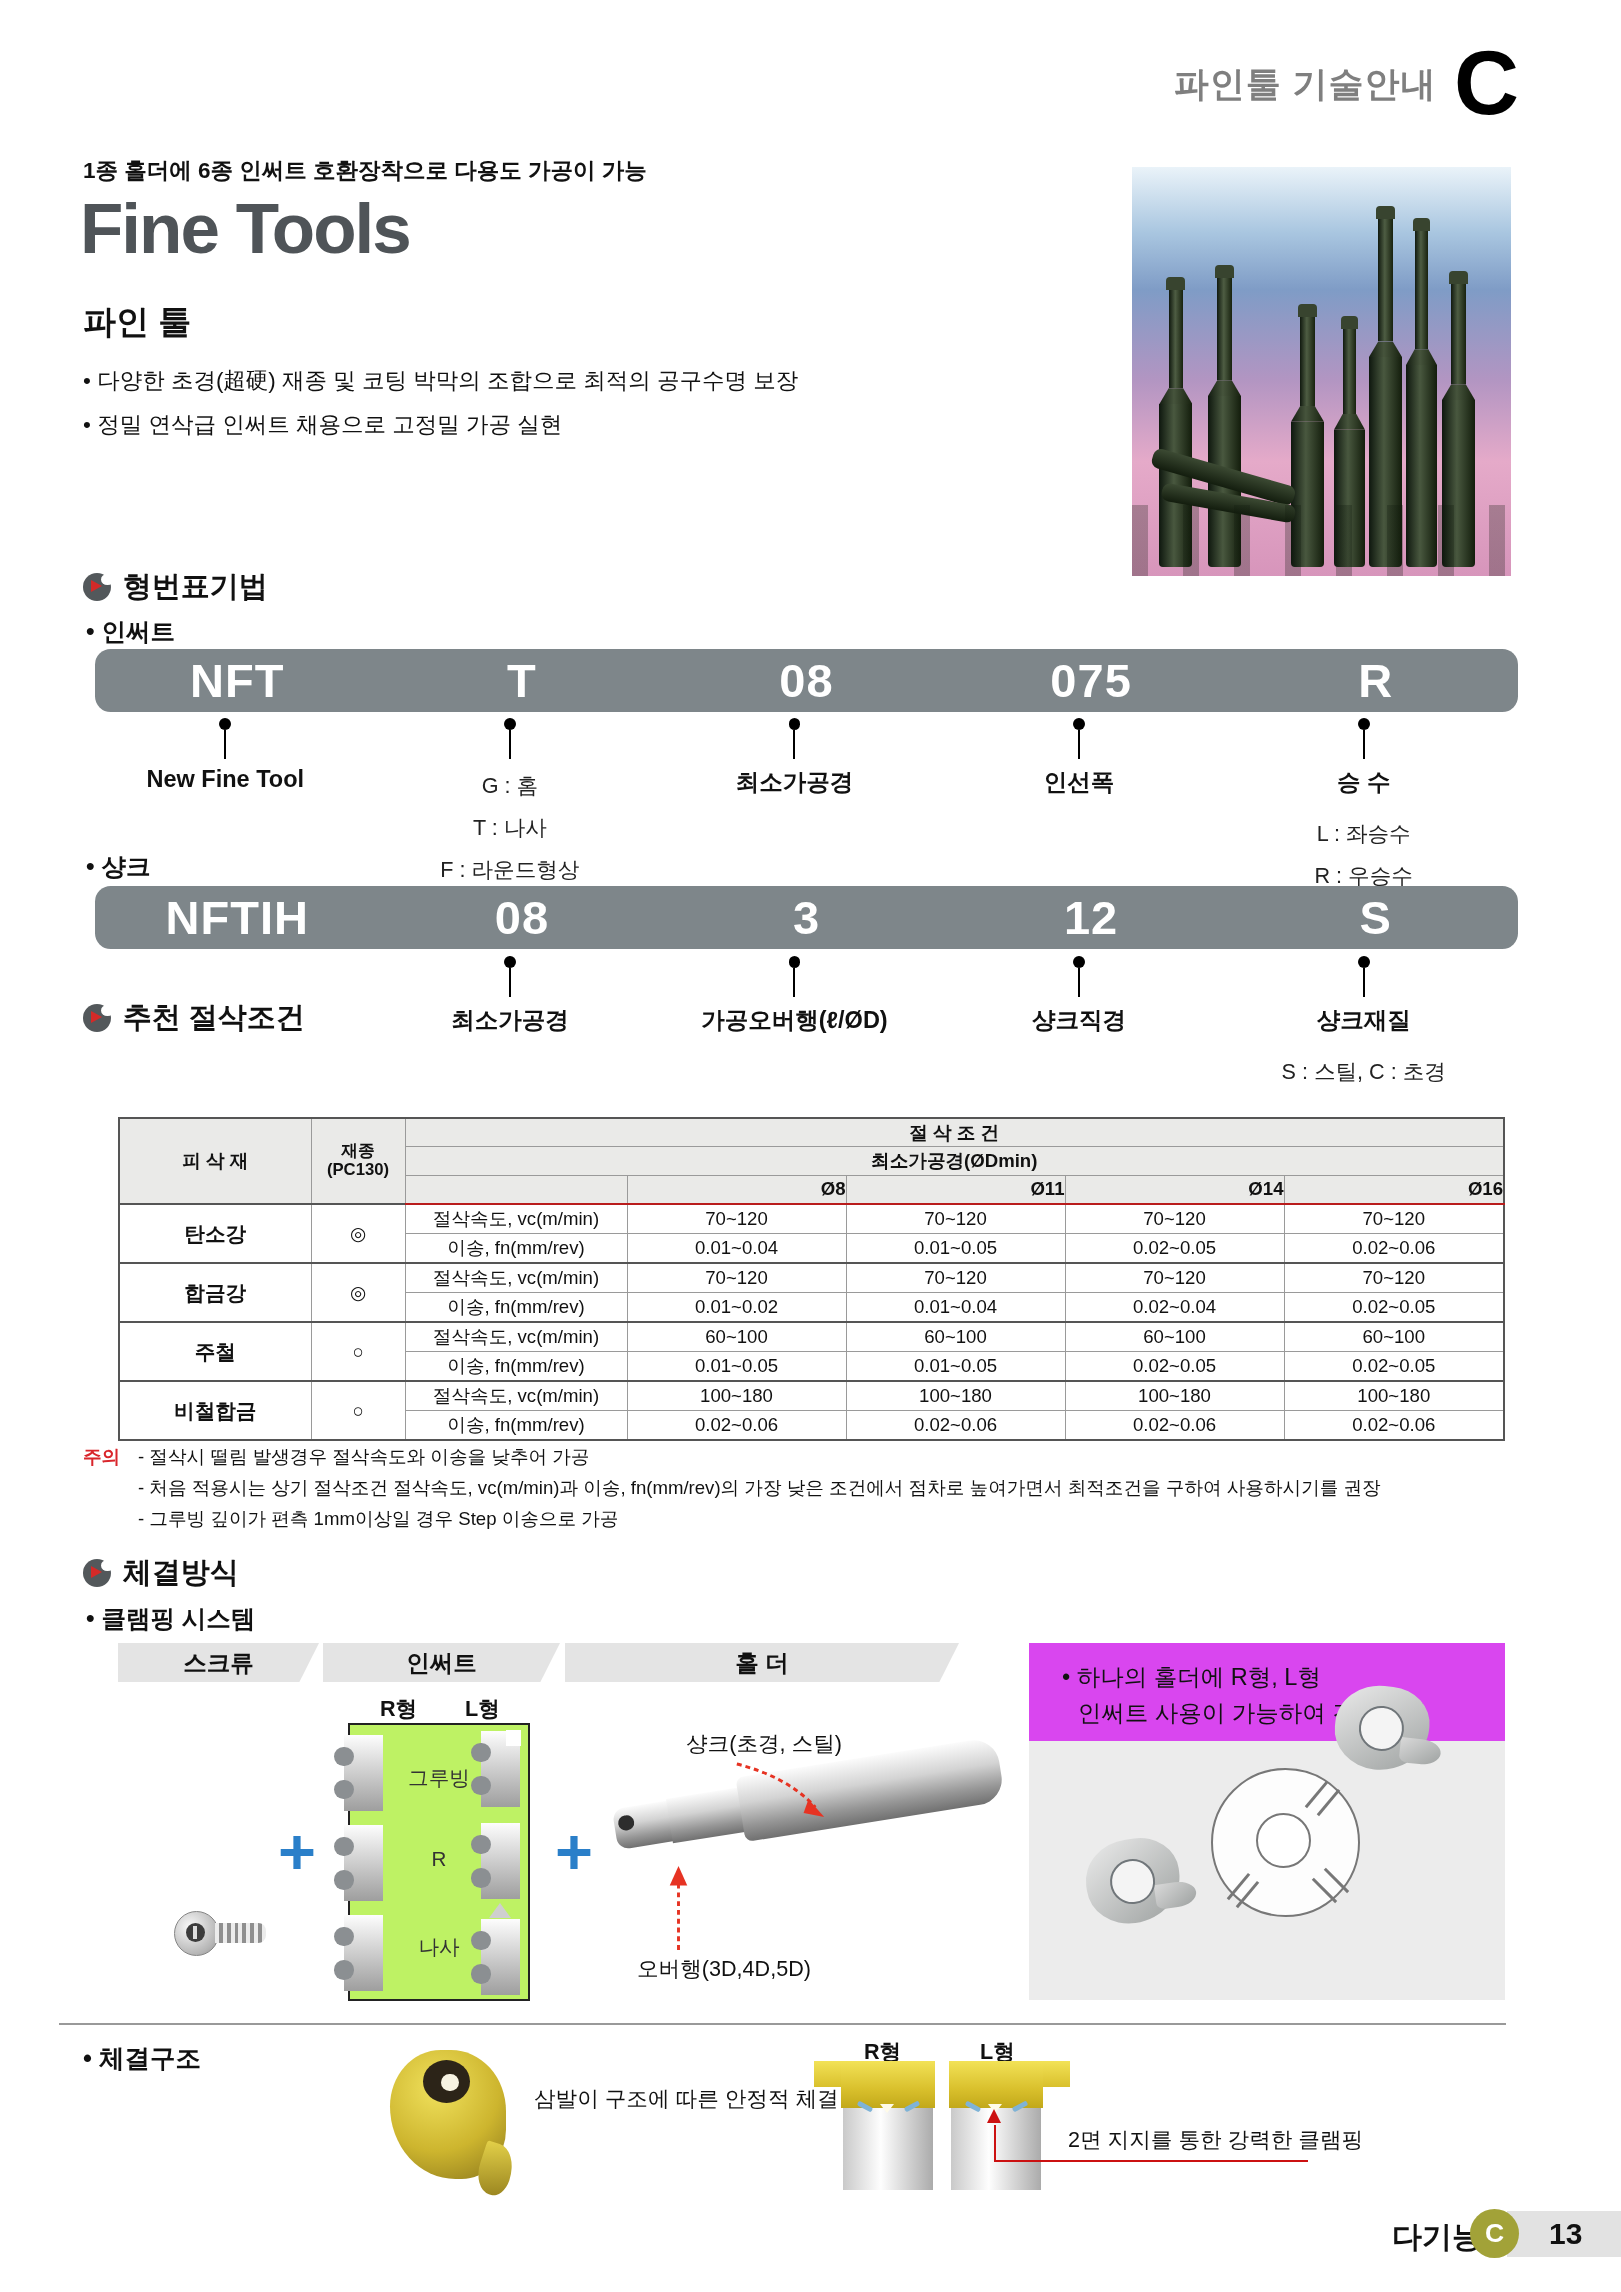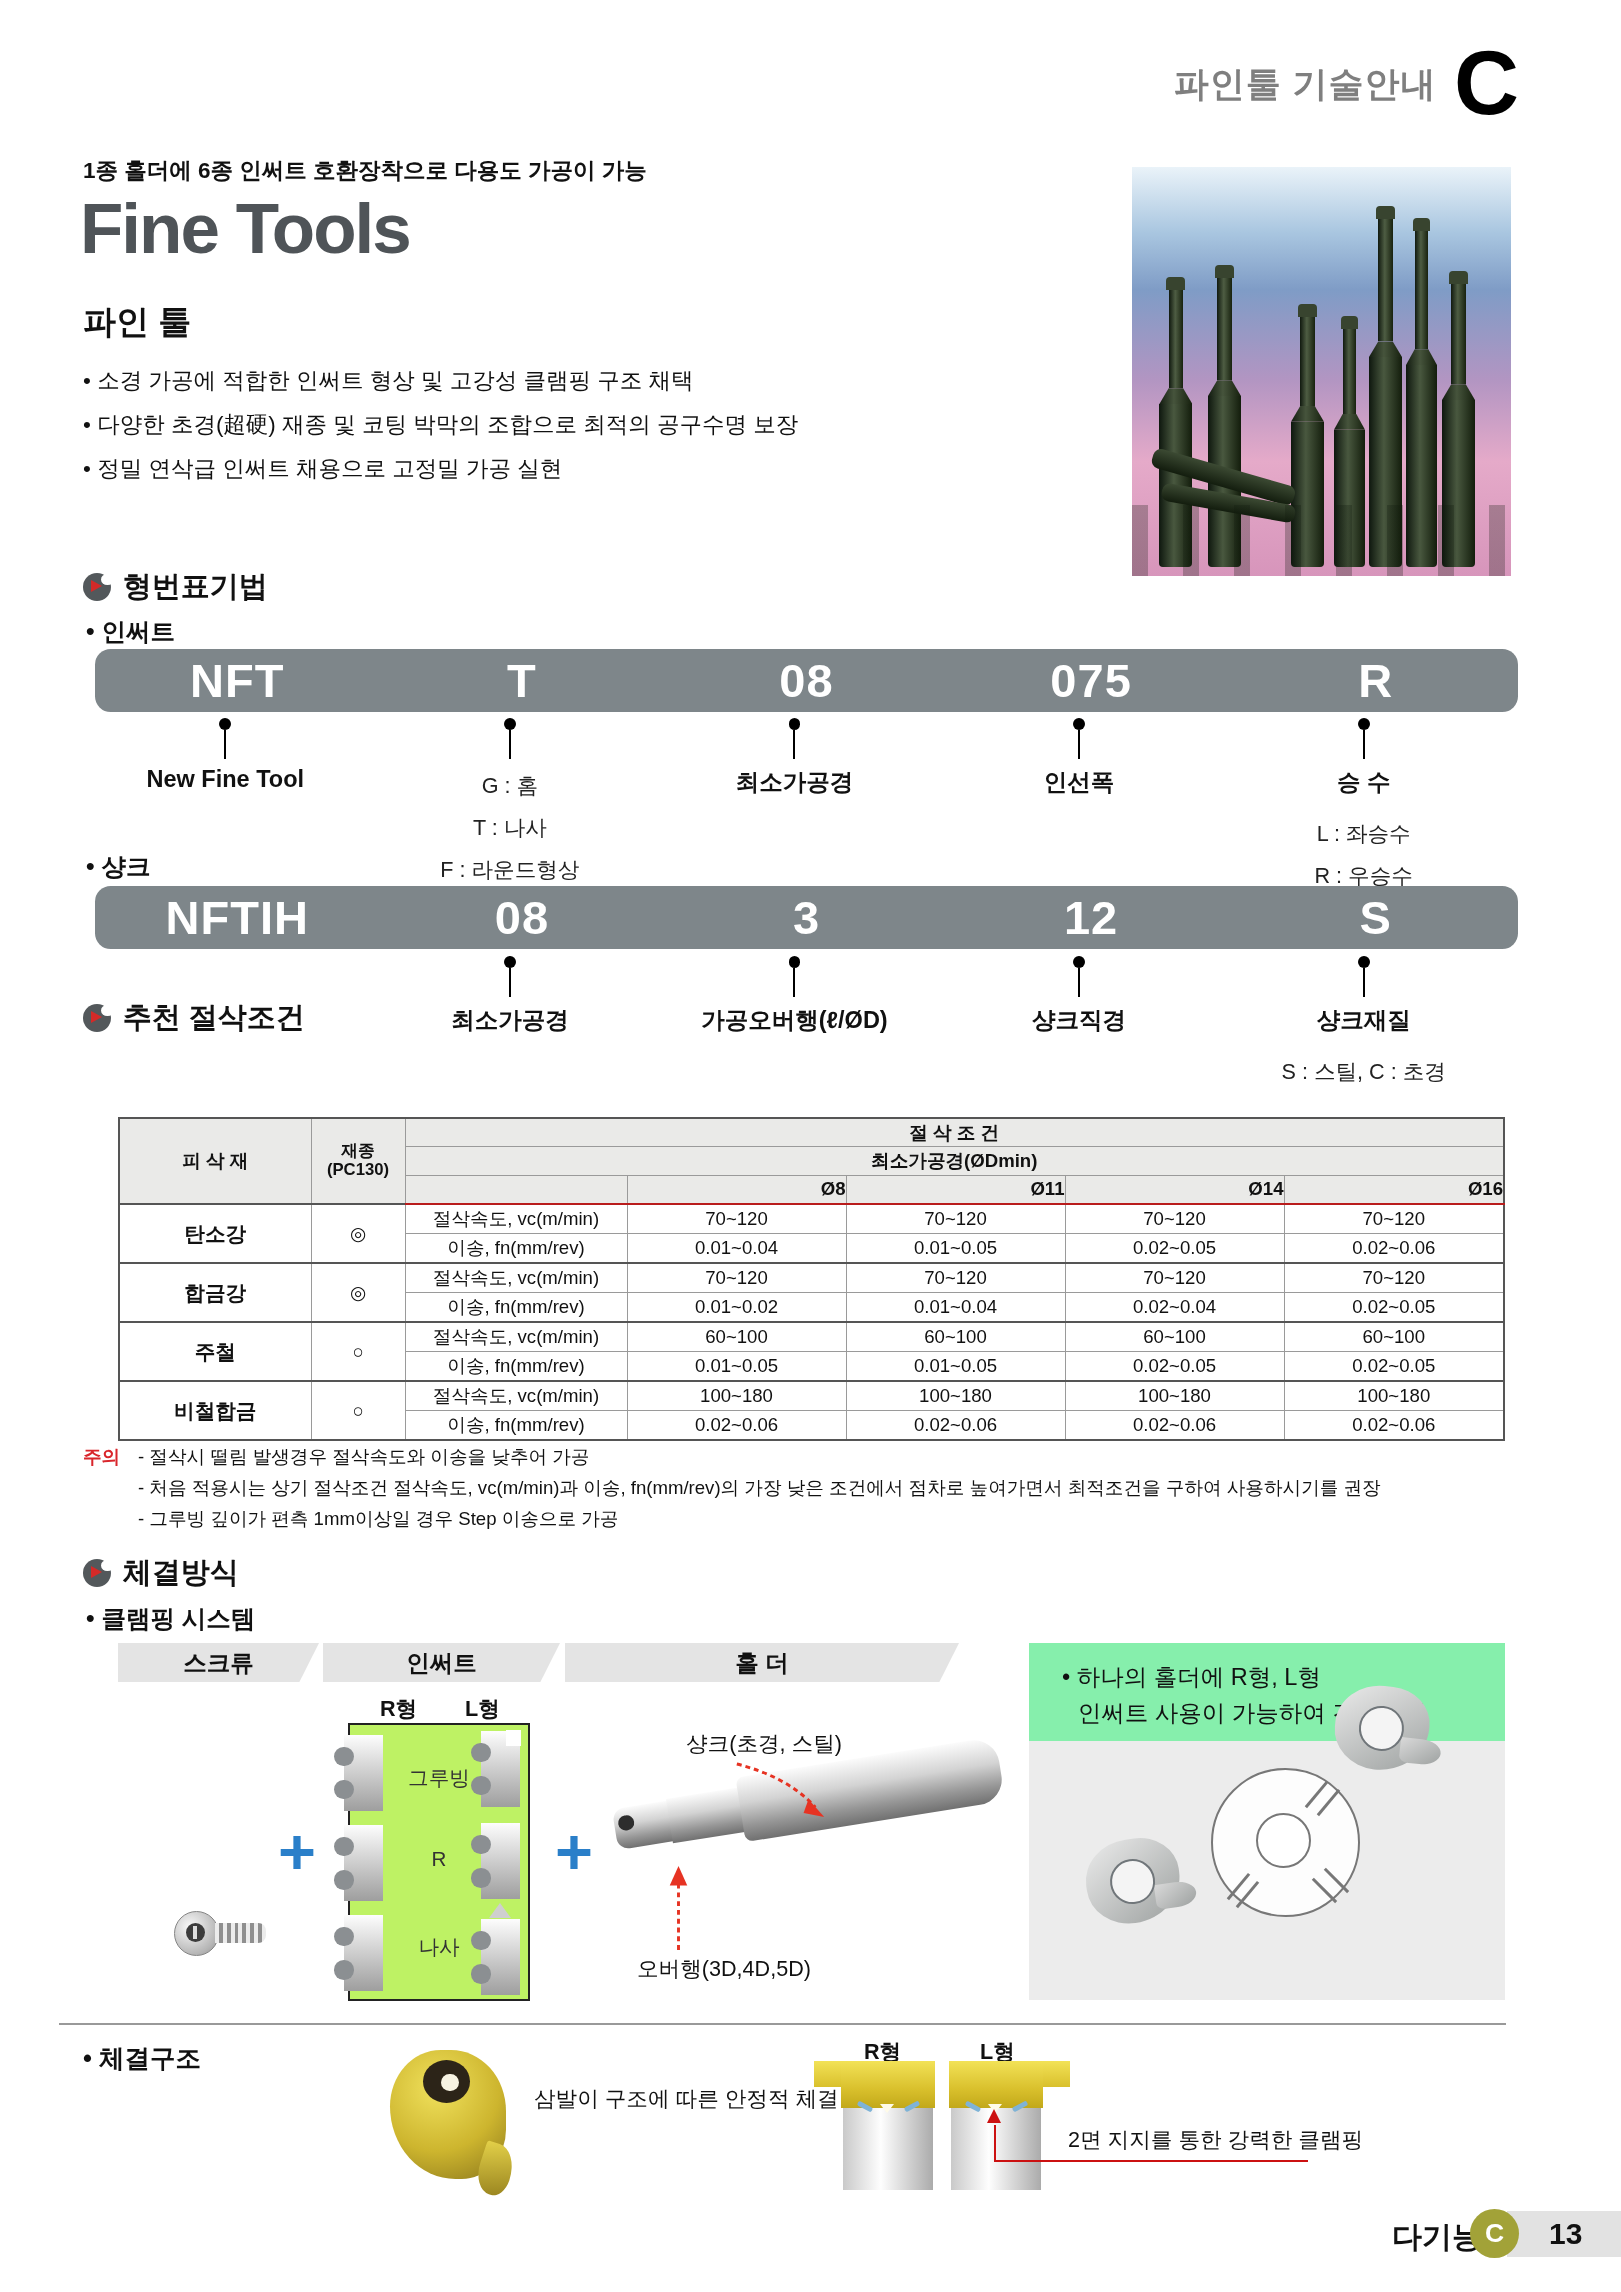--- a/index.html
+++ b/index.html
@@ -104,21 +104,21 @@
   .holder .h-metal{position:absolute;background:linear-gradient(180deg,#fbfbfb 0%,#d3d3d3 40%,#969696 75%,#707070 100%);}
   .holder .h-tip{left:0;top:47px;width:59px;height:41px;border-radius:11.8px 3.9px 3.9px 11.8px;}
   .holder .h-tip::before{content:"";position:absolute;left:3.9px;top:7.8px;width:15.7px;height:15.7px;border-radius:50%;background:#2d2d2d;}
   .holder .h-neck{left:55px;top:45px;width:76px;height:45px;}
   .holder .h-body{left:127px;top:35px;width:263px;height:65px;border-radius:7.8px 25.5px 25.5px 7.8px;}
 
   .ann{position:absolute;font-size:21.6px;white-space:nowrap;}
 
   
   .econ-panel{position:absolute;left:1029px;top:1643px;width:476px;height:357px;background:#ececec;}
-  .econ-head{width:100%;height:98px;background:#86efac;font-size:23.5px;line-height:36px;
+  .econ-head{width:100%;height:98px;background:#d946ef;font-size:23.5px;line-height:36px;
     box-sizing:border-box;padding:15.7px 0 0 33px;}
   .donut{position:absolute;left:182px;top:125px;width:145px;height:145px;border:2px solid #777;border-radius:50%;background:#fdfdfd;}
   .donut::after{content:"";position:absolute;left:43px;top:43px;width:51px;height:51px;border:2px solid #777;border-radius:50%;background:#fff;}
   .donut .hl{position:absolute;width:2.9px;height:33px;background:#777;}
   .blob{position:absolute;width:94px;height:84px;background:linear-gradient(145deg,#ebebeb,#9da1a0);
     border-radius:52% 46% 58% 50%;}
   .blob::after{content:"";position:absolute;left:23.5px;top:19.6px;width:41px;height:41px;border-radius:50%;
     background:#f4f4f4;border:2.9px solid #70767a;}
   .blob::before{content:"";position:absolute;right:-13.7px;bottom:9.8px;width:41px;height:25.5px;
     background:linear-gradient(145deg,#d9d9d9,#9da1a0);border-radius:0 60% 60% 30%;}
@@ -167,21 +167,20 @@
 
   <div class="hdr">
     <div class="hdr-title">파인툴 기술안내</div>
     <div class="hdr-letter">C</div>
   </div>
 
   <div class="abs tagline">1종 홀더에 6종 인써트 호환장착으로 다용도 가공이 가능</div>
   <div class="abs main-title">Fine Tools</div>
   <div class="abs sub-title">파인 툴</div>
   <div class="abs bullets">
-    <div>• 소경 가공에 적합한 인써트 형상 및 고강성 클램핑 구조 채택</div>
     <div>• 다양한 초경(超硬) 재종 및 코팅 박막의 조합으로 최적의 공구수명 보장</div>
     <div>• 정밀 연삭급 인써트 채용으로 고정밀 가공 실현</div>
   </div>
 
   <div class="abs photo">
     <div class="tool" style="left:27.4px;top:110px;width:33px;height:290px;">
         <div class="tip"></div>
         <div class="neck"></div>
         <div class="taper"></div>
         <div class="tbody"></div>

